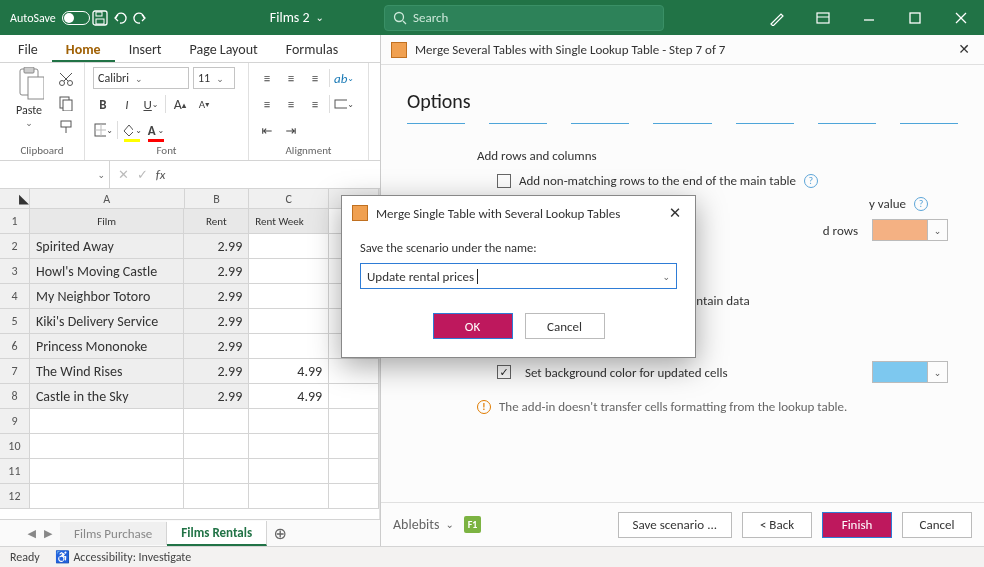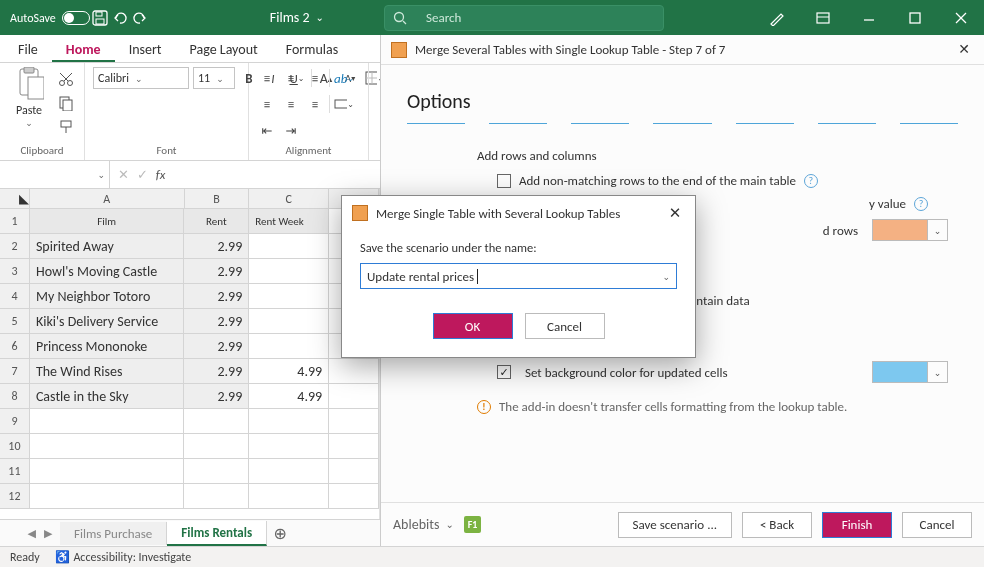--- a/index.html
+++ b/index.html
@@ -8,28 +8,28 @@
 
   
   .titlebar { height:35px; background:#217346; display:flex; align-items:center; color:#fff; }
   .tb-left { display:flex; align-items:center; padding-left:10px; }
   .autosave { display:flex; align-items:center; gap:6px; font-size:12px; }
   .switch { width:28px; height:14px; border:1px solid #fff; border-radius:8px; position:relative; }
   .switch::after { content:""; position:absolute; left:1px; top:1px; width:10px; height:10px; border-radius:50%; background:#fff; }
   .tb-icon { width:20px; height:20px; display:flex; align-items:center; justify-content:center; }
   .tb-docname { margin-left:120px; display:flex; align-items:center; gap:6px; font-size:14px; }
   .tb-docname .chev { font-size:10px; }
-  .searchbox { margin-left:60px; display:flex; align-items:center; background:#2d8259; height:26px; border-radius:4px; width:280px; padding:0 8px; gap:19px; color:#cde8da; font-size:13px; border:1px solid #3a9066;}
+  .searchbox { margin-left:60px; display:flex; align-items:center; background:#2d8259; height:26px; border-radius:4px; width:280px; padding:0 8px; gap:6px; color:#cde8da; font-size:13px; border:1px solid #3a9066;}
   .tb-right { margin-left:auto; display:flex; }
   .tb-rbtn { width:46px; height:35px; display:flex; align-items:center; justify-content:center; }
 
   
   .tabs { height:28px; display:flex; align-items:flex-end; padding:0 4px; border-bottom:1px solid #d4d4d4; gap:0; }
   .tab { padding:5px 14px 4px; font-size:14px; cursor:default; color:#333; }
-  .tab.active { font-weight:600; border-bottom:2px solid #217346; padding-bottom:2px; color:#be185d; }
+  .tab.active { font-weight:600; border-bottom:2px solid #217346; padding-bottom:2px; color:#a16207; }
 
   
   .ribbon { height:98px; display:flex; background:#fff; border-bottom:1px solid #d4d4d4; }
   .r-group { display:flex; flex-direction:column; justify-content:space-between; border-right:1px solid #e0e0e0; padding:4px 8px 1px; }
   .r-body { display:flex; gap:6px; align-items:flex-start; flex:1; }
   .r-label { text-align:center; font-size:11px; color:#666; padding-bottom:2px; }
   .ctrl-row { display:flex; gap:4px; align-items:center; height:22px; }
   .ico20 { width:20px; height:20px; display:flex; align-items:center; justify-content:center; font-size:13px; color:#444; }
   .combo { height:22px; border:1px solid #c4c4c4; display:flex; align-items:center; padding:0 4px; font-size:12px; background:#fff; }
   .combo .dd { margin-left:6px; font-size:9px; color:#666; }
@@ -218,21 +218,21 @@
                 <rect x="3" y="2" width="10" height="6" fill="none" stroke="#555"></rect>
                 <path d="M8 8 L8 14" stroke="#555"></path>
               </svg>
             </div>
       </div>
     </div>
     <div class="r-label">Clipboard</div>
   </div>
 
   <div class="r-group" style="width:164px">
-    <div class="r-body" style="flex-direction:row;gap:4px">
+    <div class="r-body" style="flex-direction:column;gap:4px">
       <div class="ctrl-row">
         <div class="combo" style="width:96px">
               <span>Calibri</span>
               <span class="dd">⌄</span>
             </div>
         <div class="combo" style="width:42px">
               <span>11</span>
               <span class="dd">⌄</span>
             </div>
       </div>

